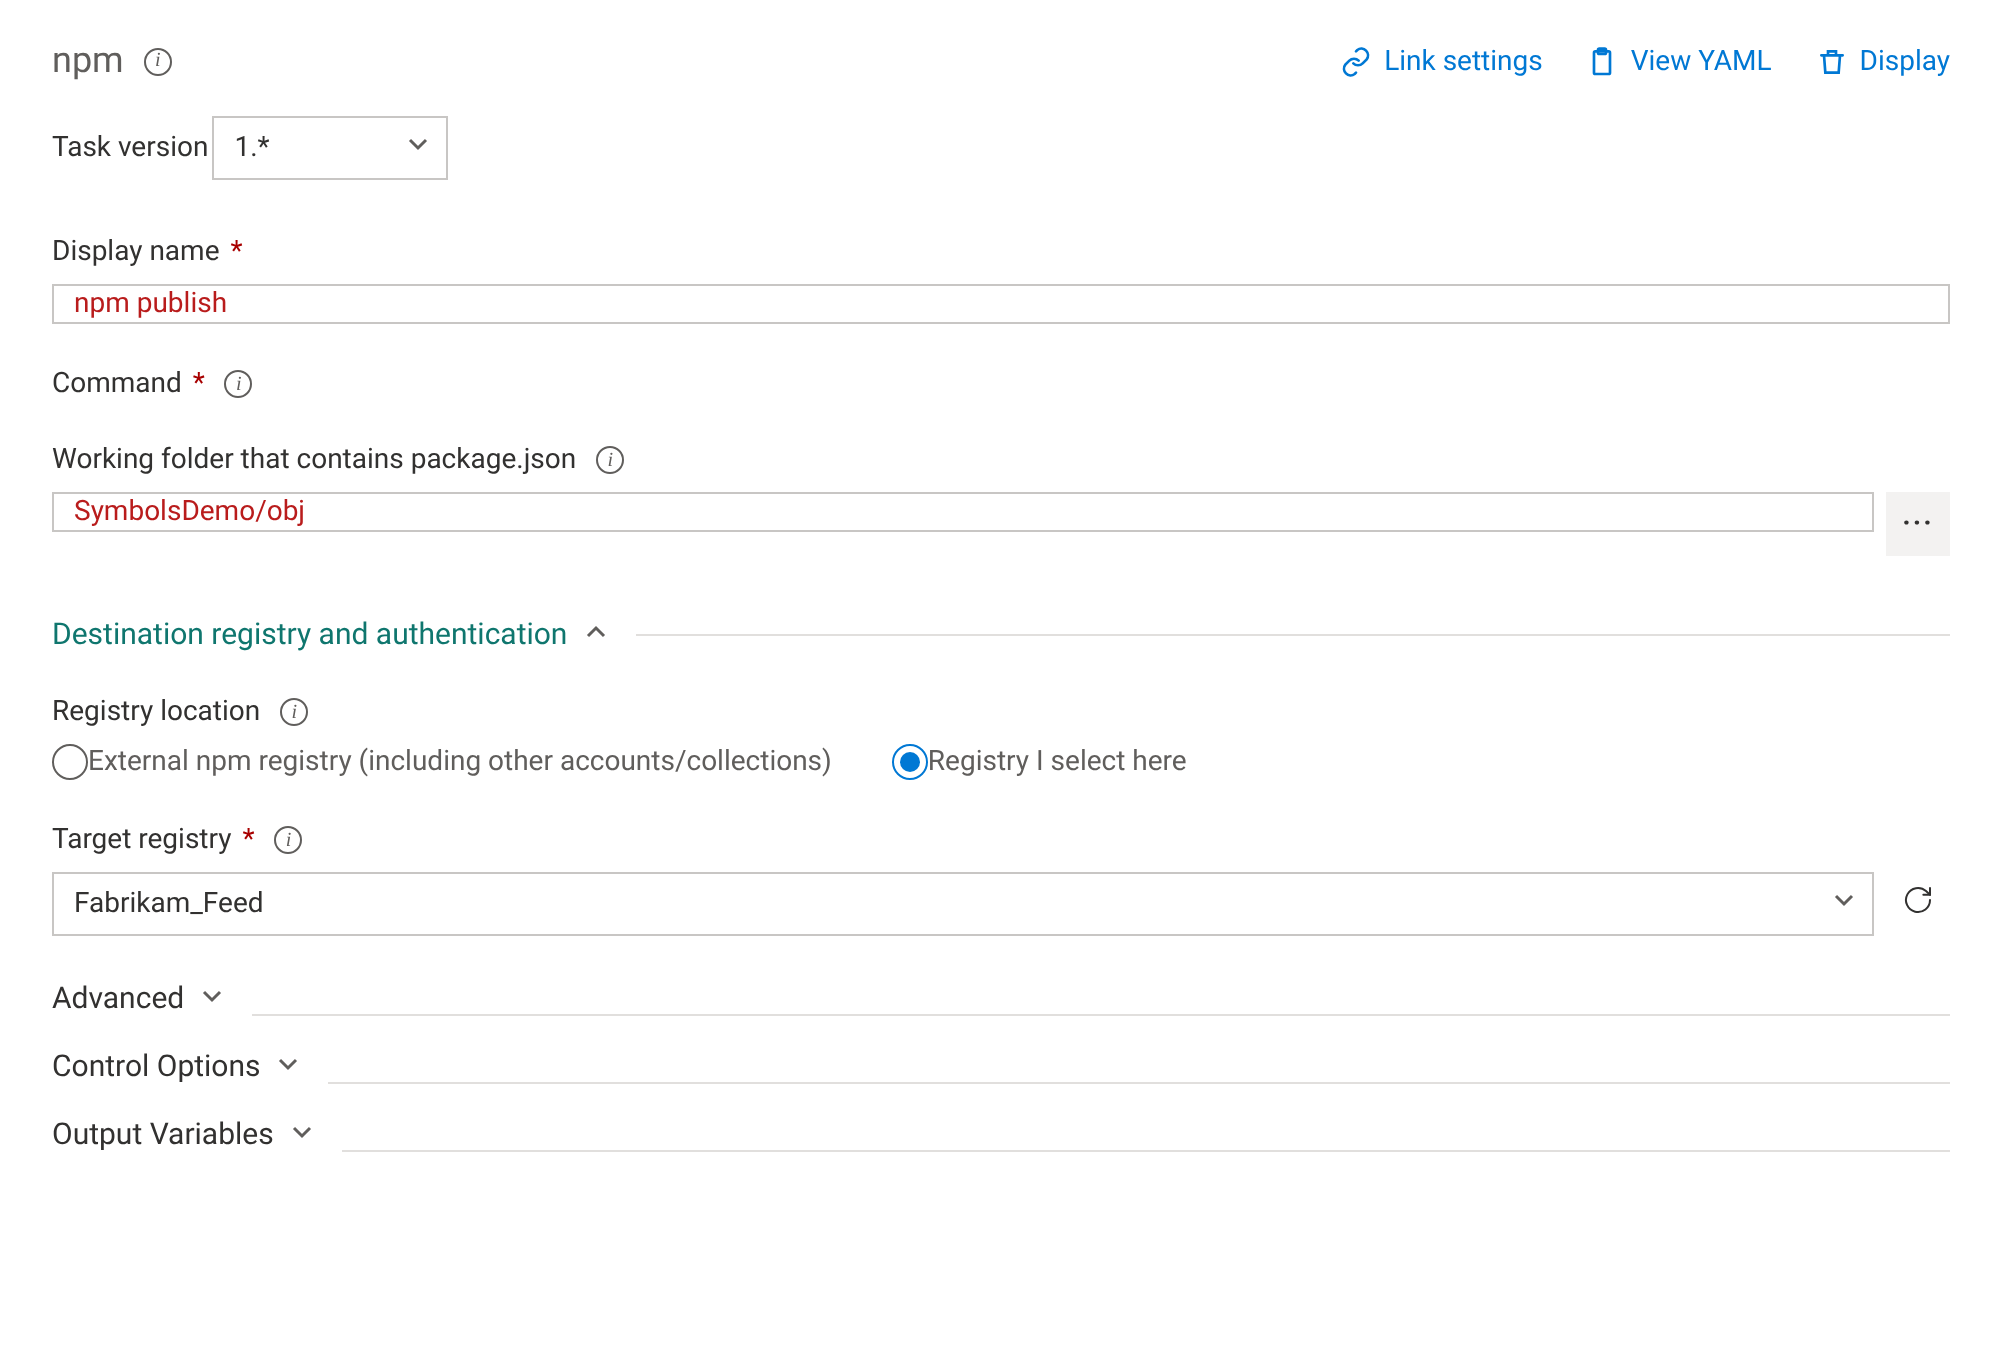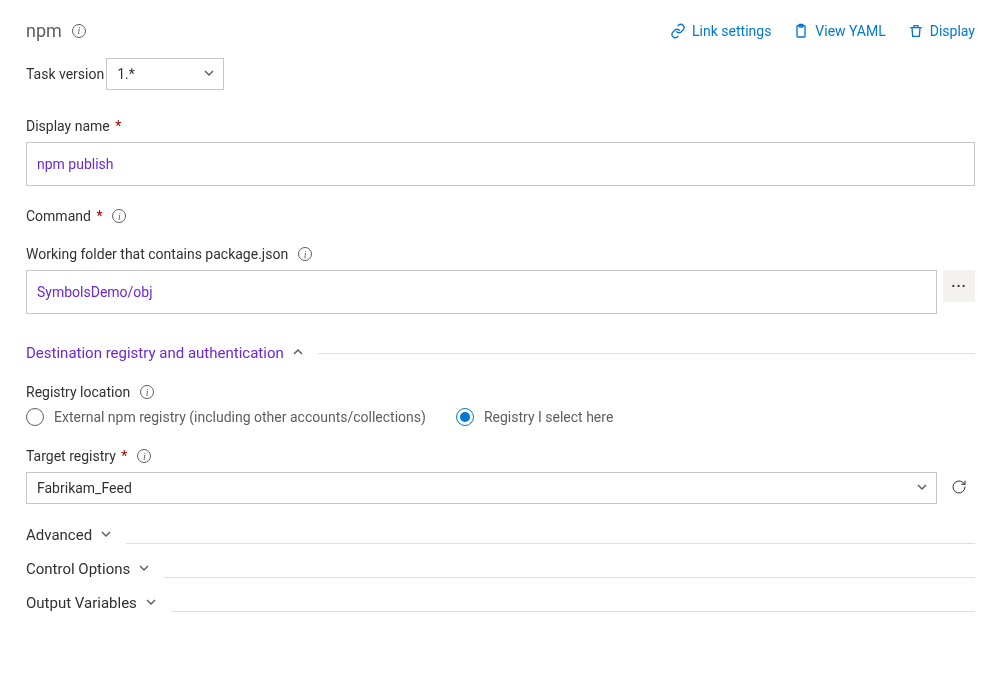--- a/index.html
+++ b/index.html
@@ -84,26 +84,26 @@
   }
   .chevron {
     position: absolute;
     right: 8px;
     top: 50%;
     transform: translateY(-50%);
   }
   .chevron svg { width: 12px; height: 12px; stroke: #605e5c; fill: none; stroke-width: 1.5; }
   .input-full {
     width: 100%;
-    height: 44px;
+    height: 20px;
     border: 1px solid #c8c6c4;
     padding: 0 10px;
     font-size: 14px;
     font-family: inherit;
-    color: #6d28d9;
+    color: #b91c1c;
     outline: none;
   }
   .select-full {
     position: relative;
     width: 100%;
     height: 32px;
     border: 1px solid #c8c6c4;
     display: flex;
     align-items: center;
     padding: 0 34px 0 10px;
@@ -125,41 +125,41 @@
     justify-content: center;
     cursor: pointer;
     flex-shrink: 0;
     color: #323130;
   }
   .section-header {
     display: flex;
     align-items: center;
     gap: 8px;
     font-size: 15px;
-    color: #6d28d9;
+    color: #0f766e;
     margin: 30px 0 22px 0;
     cursor: pointer;
   }
   .section-header .divider-line {
     flex: 1;
     height: 1px;
     background: #e1dfdd;
     margin-left: 6px;
   }
   .section-chevron svg { width: 12px; height: 12px; stroke: #605e5c; fill: none; stroke-width: 1.5; }
   .radio-row {
     display: flex;
     gap: 30px;
     margin-bottom: 22px;
     align-items: center;
   }
   .radio-opt {
     display: flex;
     align-items: center;
-    gap: 10px;
+    gap: 0;
     cursor: pointer;
   }
   .radio-circle {
     width: 18px;
     height: 18px;
     border: 1px solid #605e5c;
     border-radius: 50%;
     display: flex;
     align-items: center;
     justify-content: center;

